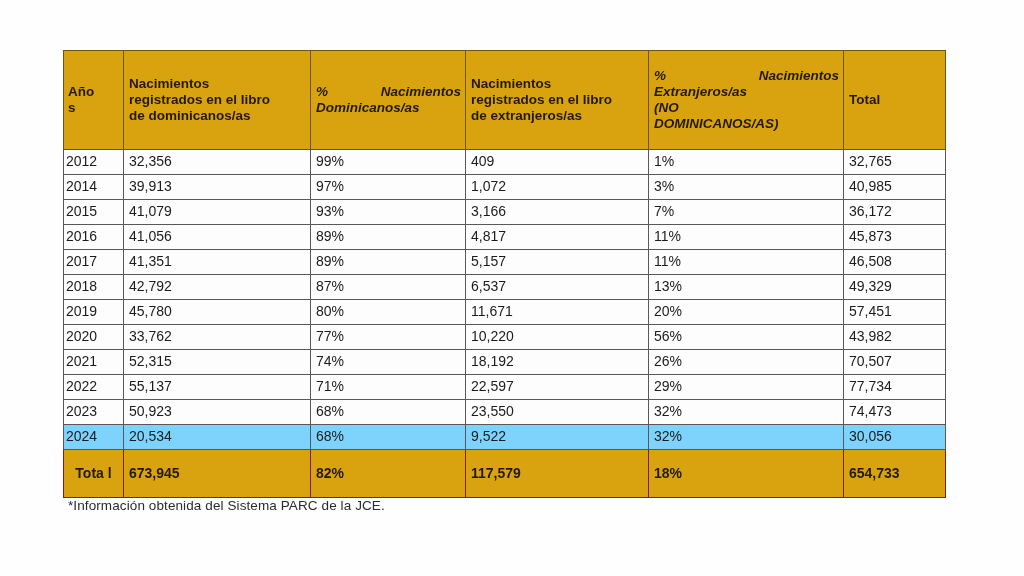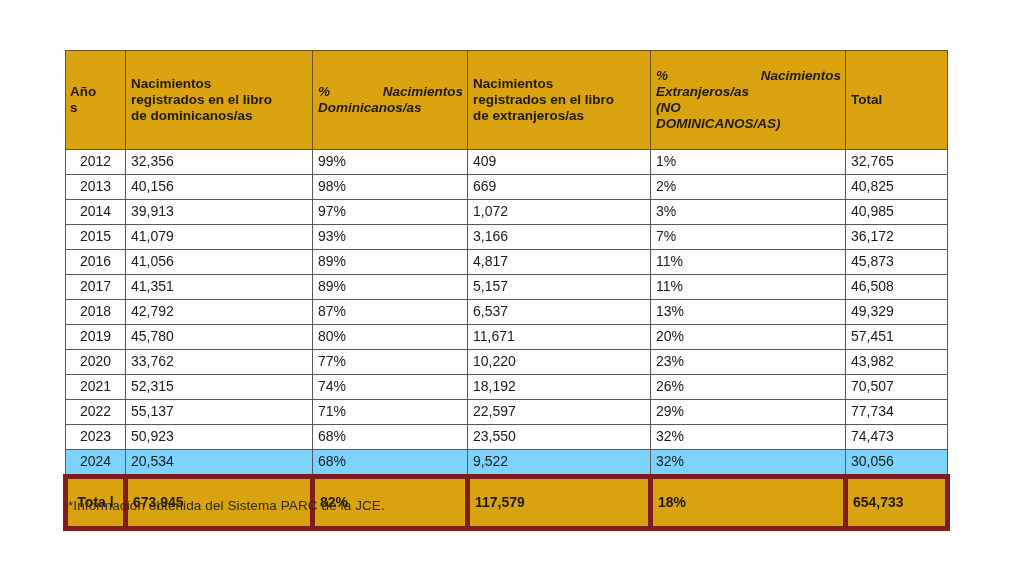--- a/index.html
+++ b/index.html
@@ -91,38 +91,37 @@
   tbody tr.data-row td {
     background: #fdfdfd;
     color: #1b1b1b;
     font-size: 14px;
     line-height: 19px;
     height: 21px;
     vertical-align: middle;
     font-weight: normal;
   }
   tbody tr.data-row td.cell-anio {
-    text-align: center;
     padding-left: 2px;
     padding-right: 2px;
   }
   tbody tr.data-row:last-of-type td {
     background: #7dd3fc;
   }
 
   
   tr.total-row td {
     background: #d9a310;
     color: #231a06;
     font-weight: bold;
     font-size: 14px;
     line-height: 17px;
     height: 44px;
     vertical-align: middle;
-    border: 5px solid #7f1d1d;
+    border: 1px solid #7f1d1d;
   }
   tr.total-row td.cell-anio {
     text-align: center;
     padding-left: 4px;
     padding-right: 4px;
   }
 
   .footnote {
     position: absolute;
     left: 68px;
@@ -189,28 +188,20 @@
       <tbody id="table-body">
           <tr class="data-row">
             <td class="cell-anio">2012</td>
             <td>32,356</td>
             <td>99%</td>
             <td>409</td>
             <td>1%</td>
             <td>32,765</td>
           </tr>
           <tr class="data-row">
-            <td class="cell-anio">2013</td>
-            <td>40,156</td>
-            <td>98%</td>
-            <td>669</td>
-            <td>2%</td>
-            <td>40,825</td>
-          </tr>
-          <tr class="data-row">
             <td class="cell-anio">2014</td>
             <td>39,913</td>
             <td>97%</td>
             <td>1,072</td>
             <td>3%</td>
             <td>40,985</td>
           </tr>
           <tr class="data-row">
             <td class="cell-anio">2015</td>
             <td>41,079</td>
@@ -249,21 +240,21 @@
             <td>80%</td>
             <td>11,671</td>
             <td>20%</td>
             <td>57,451</td>
           </tr>
           <tr class="data-row">
             <td class="cell-anio">2020</td>
             <td>33,762</td>
             <td>77%</td>
             <td>10,220</td>
-            <td>23%</td>
+            <td>56%</td>
             <td>43,982</td>
           </tr>
           <tr class="data-row">
             <td class="cell-anio">2021</td>
             <td>52,315</td>
             <td>74%</td>
             <td>18,192</td>
             <td>26%</td>
             <td>70,507</td>
           </tr>

